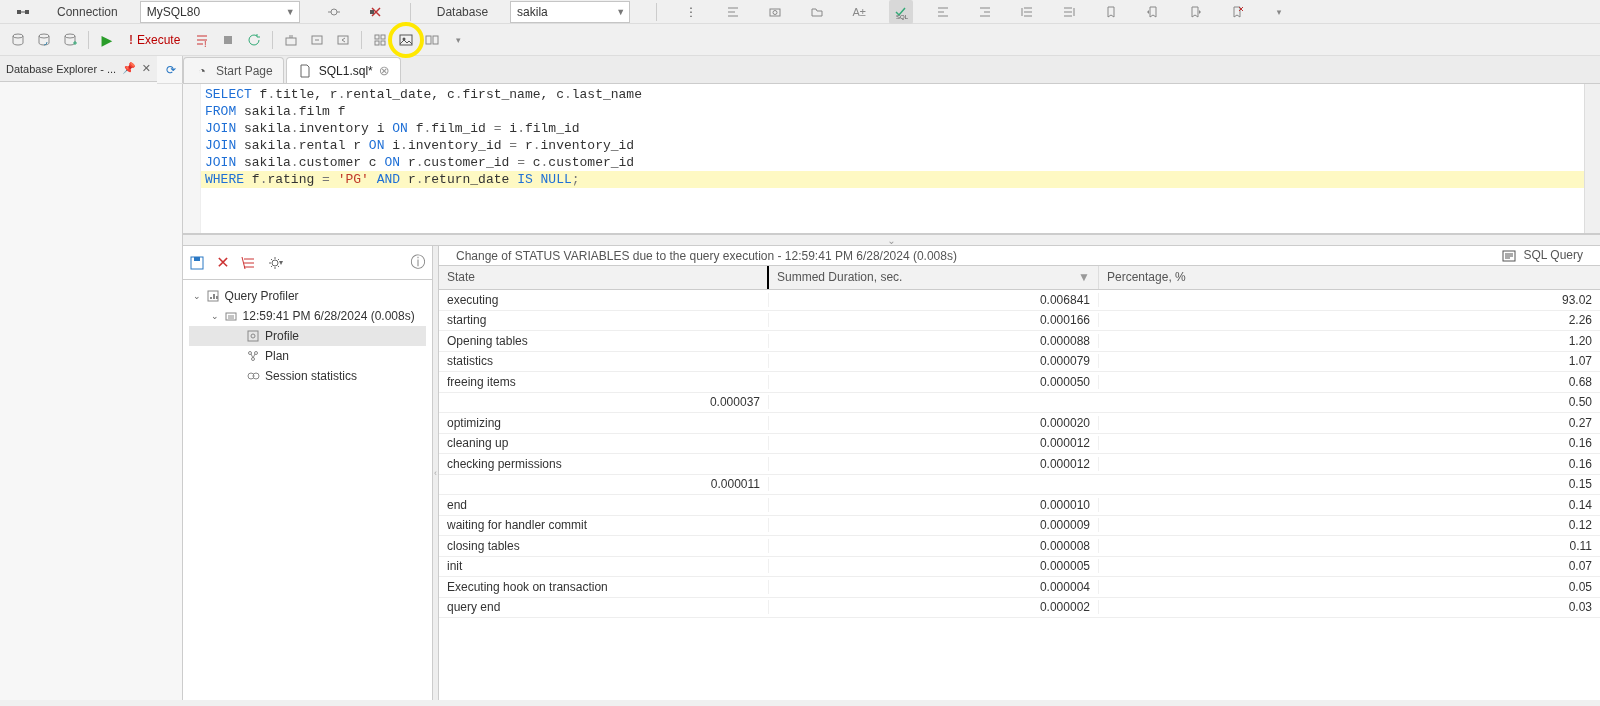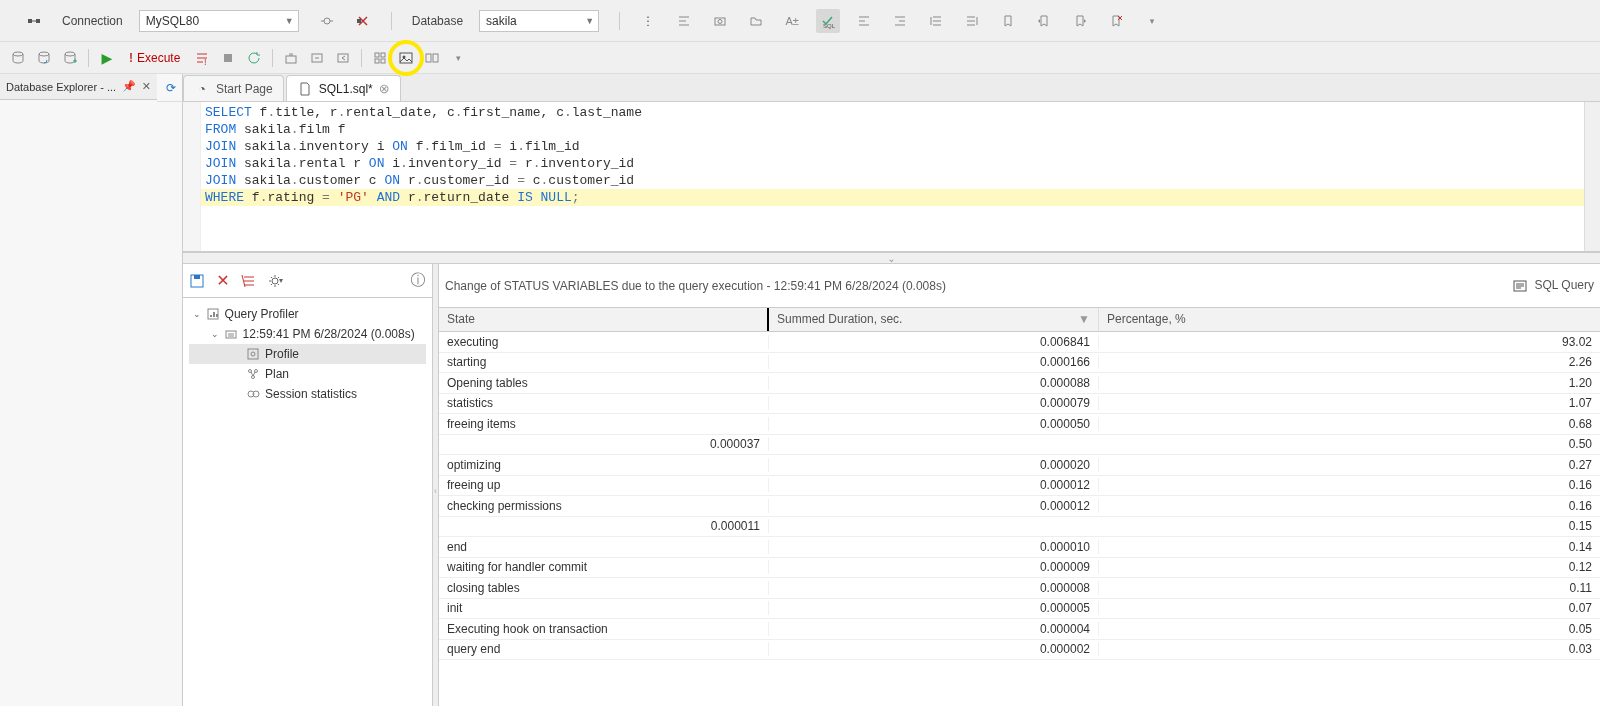--- a/index.html
+++ b/index.html
@@ -1,17 +1,17 @@
 <!DOCTYPE html>
 <html><head>
 <meta charset="utf-8">
 <style>
 html,body{margin:0;padding:0;font-family:"Segoe UI",Tahoma,sans-serif;font-size:12px;color:#333;background:#f0f0f0;height:100%;overflow:hidden}
 *{box-sizing:border-box}
-.top-toolbar{display:flex;align-items:center;height:42px;background:#f0f0f0;border-bottom:1px solid #ddd;padding:0 22px;gap:12px}
+.top-toolbar{display:flex;align-items:center;height:24px;background:#f0f0f0;border-bottom:1px solid #ddd;padding:0 11px;gap:18px}
 .tb-label{color:#444;margin:0 4px}
 .dropdown{display:flex;align-items:center;height:22px;background:#fff;border:1px solid #c5c5c5;padding:0 6px;min-width:160px;position:relative;margin-right:4px}
 .dropdown .arrow{position:absolute;right:4px;font-size:9px;color:#777}
 .dropdown.small{min-width:120px}
 .tb-btn{width:24px;height:24px;display:flex;align-items:center;justify-content:center;color:#555;border-radius:2px}
 .tb-btn.active{background:#d8d8d8}
 .tb-btn.highlight{position:relative}
 .tb-btn.highlight::after{content:"";position:absolute;inset:-6px;border:4px solid #ffe800;border-radius:50%}
 .tb-sep{width:1px;height:18px;background:#ccc;margin:0 4px}
 .run-icon{color:#2a9d2a;font-size:14px}
@@ -47,21 +47,21 @@
 .profiler-tree{width:250px;border-right:1px solid #ccc;display:flex;flex-direction:column}
 .pt-toolbar{display:flex;align-items:center;height:34px;border-bottom:1px solid #ccc;padding:0 6px;gap:10px}
 .pt-toolbar .sp{flex:1}
 .pt-body{flex:1;overflow:auto;padding:6px}
 .pt-row{display:flex;align-items:center;gap:4px;height:20px}
 .pt-row.l1{padding-left:4px}
 .pt-row.l2{padding-left:22px}
 .pt-row.l3{padding-left:56px}
 .pt-row.sel{background:#e6e6e6}
 .results{flex:1;display:flex;flex-direction:column;min-width:0}
-.res-header{display:flex;align-items:center;height:44px;border-bottom:1px solid #ccc;padding:0 6px;gap:10px}
+.res-header{display:flex;align-items:center;height:20px;border-bottom:1px solid #ccc;padding:0 17px;gap:10px}
 .res-header .msg{color:#555}
 .res-header .sp{flex:1}
 .res-header .sq{display:flex;gap:6px;color:#555}
 .grid-head{display:flex;height:24px;background:#f2f2f2;border-bottom:1px solid #ccc;color:#555}
 .col-state{flex:0 0 330px;padding:4px 8px;border-right:2px solid #000000}
 .col-dur{flex:0 0 330px;padding:4px 8px;border-right:1px solid #ddd;display:flex}
 .col-dur .t{flex:1}
 .col-pct{flex:1;padding:4px 8px;display:flex}
 .col-pct .t{flex:1}
 .grid-body{flex:1;overflow:auto}
@@ -472,21 +472,21 @@
             <div class="grow">
               <div class="cd">0.000037</div>
               <div class="cp">0.50</div>
             </div>
             <div class="grow">
               <div class="cs">optimizing</div>
               <div class="cd">0.000020</div>
               <div class="cp">0.27</div>
             </div>
             <div class="grow">
-              <div class="cs">freeing up</div>
+              <div class="cs">cleaning up</div>
               <div class="cd">0.000012</div>
               <div class="cp">0.16</div>
             </div>
             <div class="grow">
               <div class="cs">checking permissions</div>
               <div class="cd">0.000012</div>
               <div class="cp">0.16</div>
             </div>
             <div class="grow">
               <div class="cd">0.000011</div>

